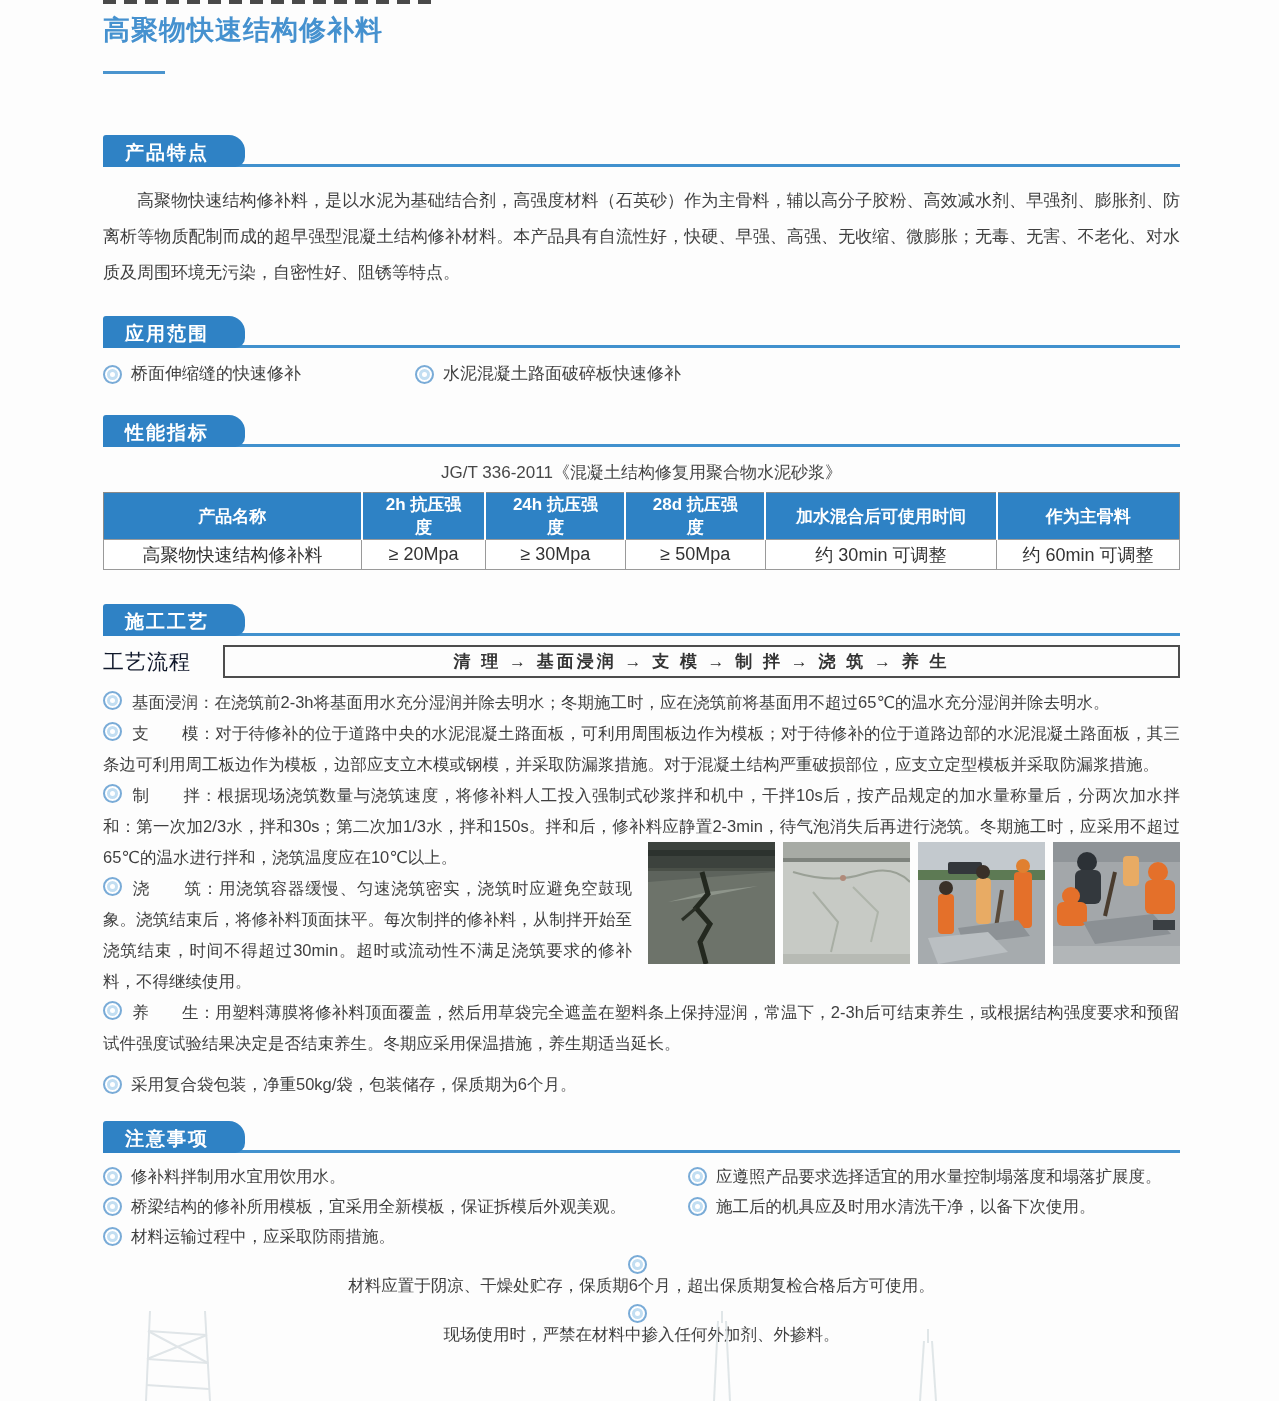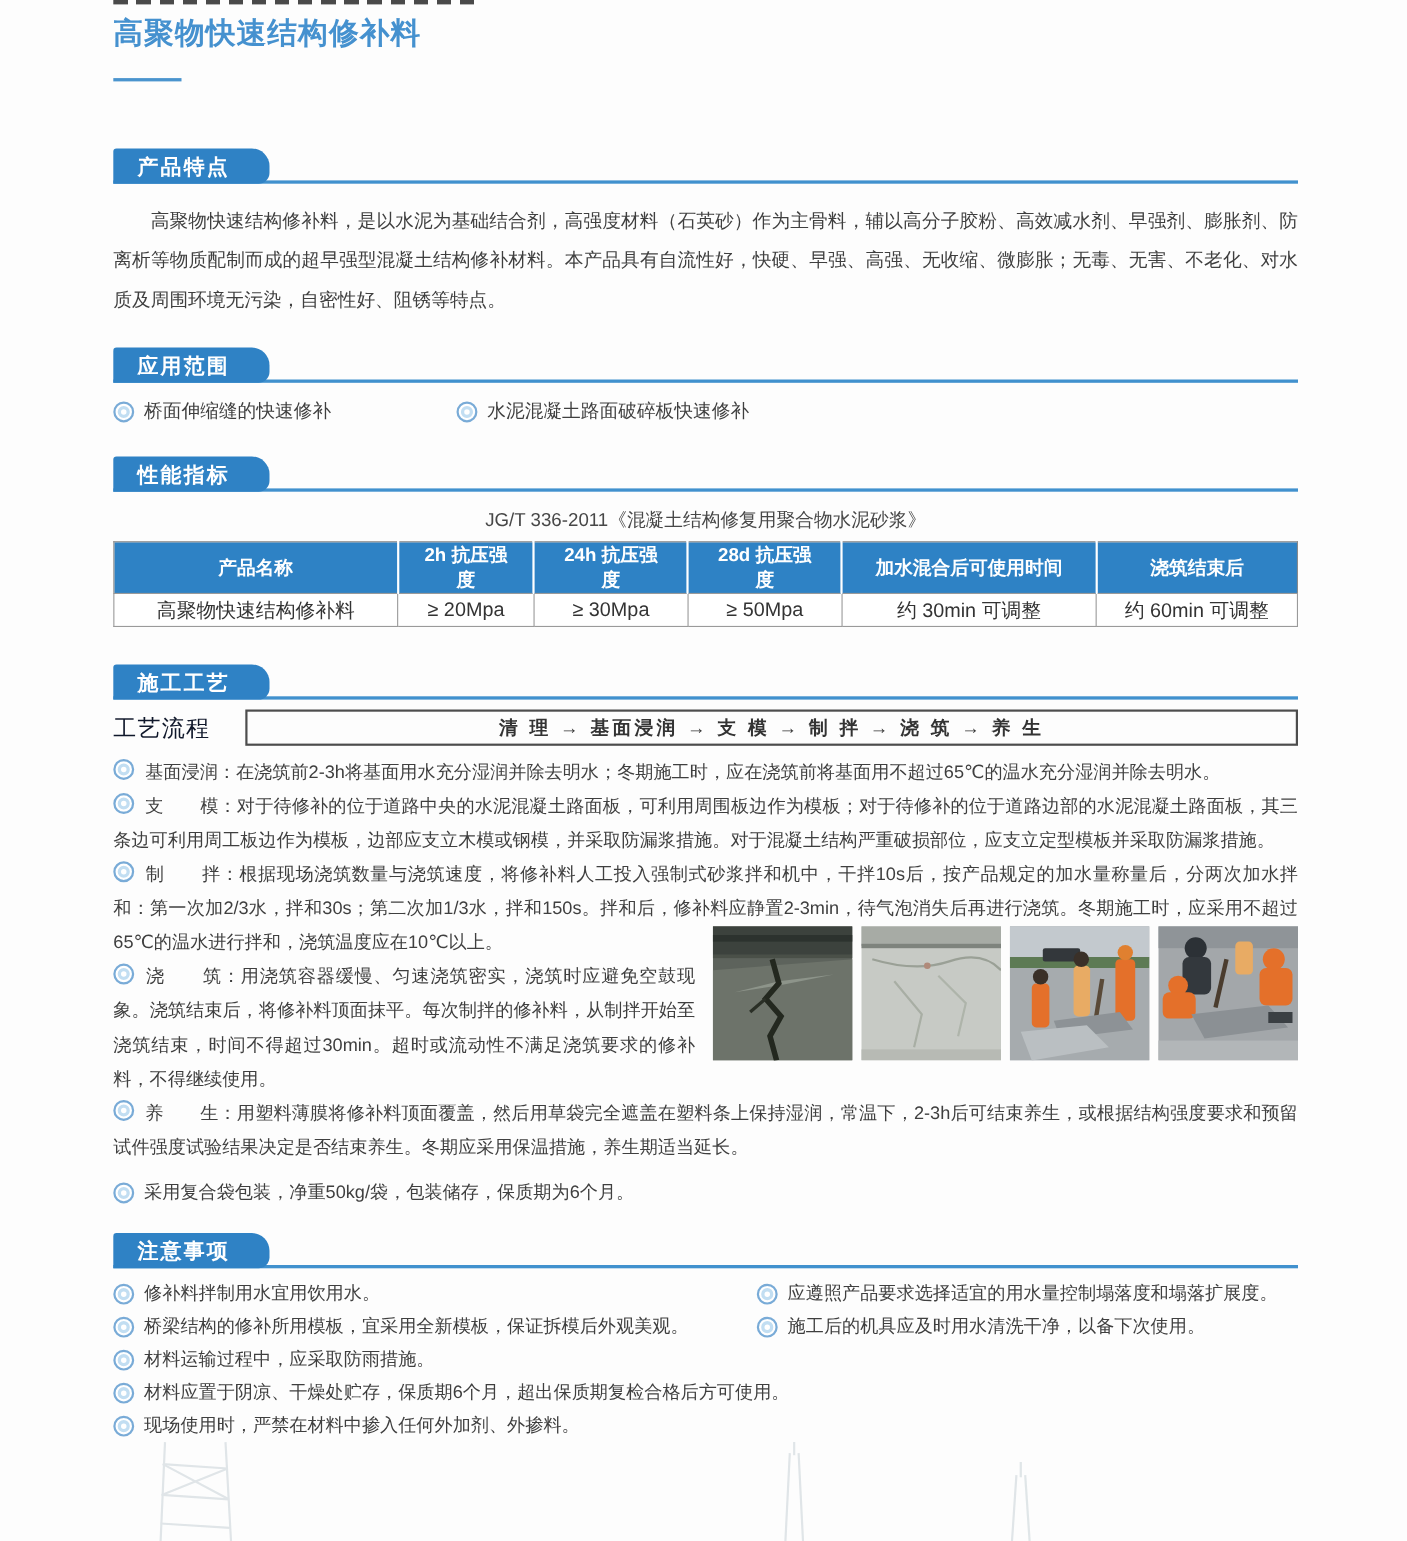--- a/index.html
+++ b/index.html
@@ -104,21 +104,21 @@
   .pack-list{margin-top:13px;}
   .pack-item{display:flex;align-items:center;font-size:16.5px;color:#3f3f3f;line-height:24px;margin-top:11px;}
 
   .notice-grid{
     margin-top:12px;
     display:grid;grid-template-columns:585px 1fr;
     column-gap:0;row-gap:7px;
     font-size:16.5px;color:#3f3f3f;
   }
   .notice-item{display:flex;align-items:center;line-height:23px;}
-  .span2{grid-column:1 / -1;}
+  .span2{grid-column:1 / -1;flex-direction:column;}
 
   
   .watermark{position:absolute;left:0;bottom:0;width:1279px;height:90px;pointer-events:none;}
 
   .clearfix::after{content:"";display:block;clear:both;}
 </style>
 </head>
 <body>
 
 <div class="page">
@@ -164,21 +164,21 @@
           <col class="col-use">
           <col class="col-final">
       </colgroup>
       <thead>
         <tr>
           <th>产品名称</th>
           <th>2h 抗压强度</th>
           <th>24h 抗压强度</th>
           <th>28d 抗压强度</th>
           <th>加水混合后可使用时间</th>
-          <th>浇筑结束后</th>
+          <th>作为主骨料</th>
         </tr>
       </thead>
       <tbody>
         <tr>
           <td>高聚物快速结构修补料</td>
           <td>≥ 20Mpa</td>
           <td>≥ 30Mpa</td>
           <td>≥ 50Mpa</td>
           <td>约 30min 可调整</td>
           <td>约 60min 可调整</td>

